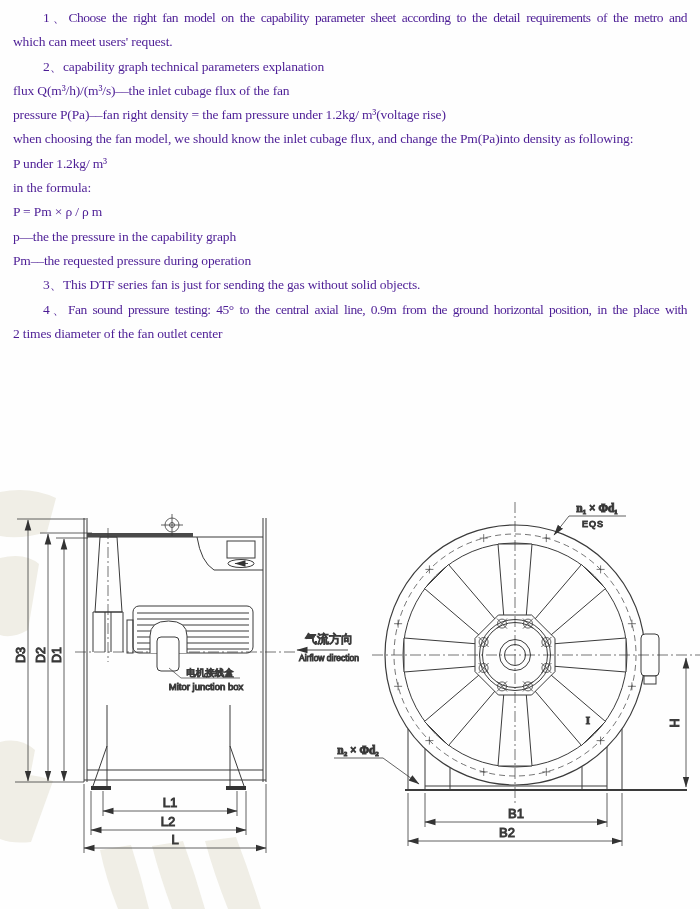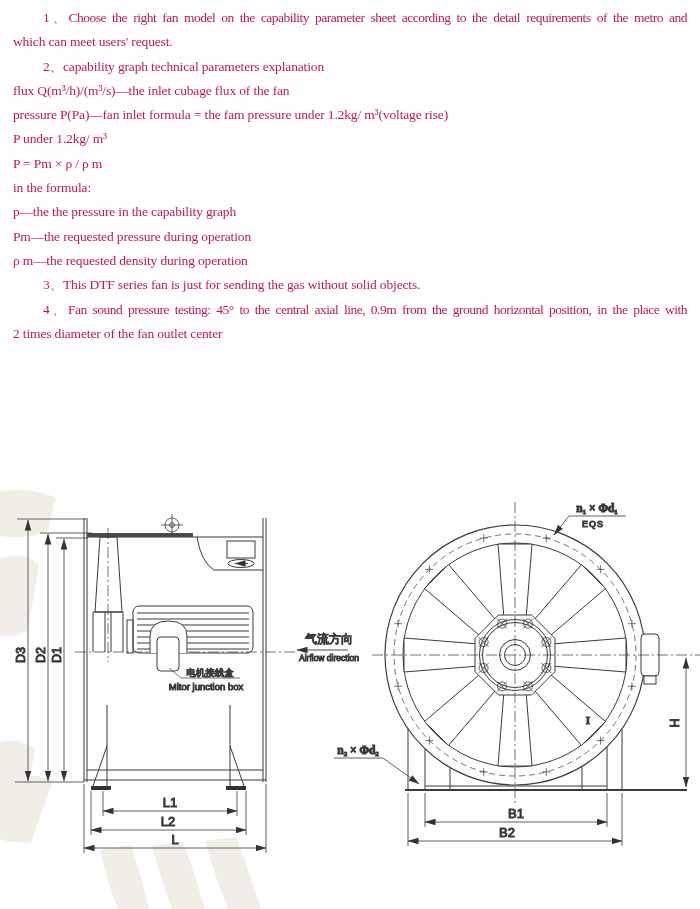--- a/index.html
+++ b/index.html
@@ -1,44 +1,44 @@
 <!DOCTYPE html>
 <html><head>
 <meta charset="utf-8">
 <style>
   html,body{margin:0;padding:0;background:#e8e8e8;}
   .page{position:relative;width:700px;height:909px;background:#fefefe;overflow:hidden;
-        font-family:"Liberation Serif",serif;color:#be185d;}
+        font-family:"Liberation Serif",serif;color:#4c1d95;}
   .doc{position:absolute;top:6px;left:13px;width:674px;overflow:hidden;
        font-size:13.5px;line-height:24.3px;letter-spacing:-0.15px;}
   .ln{height:24.3px;overflow:hidden;white-space:nowrap;}
   .ln.just{white-space:normal;text-align:justify;text-align-last:justify;letter-spacing:-0.5px;}
   .ln.indent{text-indent:30px;}
   .drawings{position:absolute;left:0;top:490px;width:700px;height:419px;}
   svg text{font-family:"Liberation Sans",sans-serif;fill:#2e2e2e;}
   svg text.serifb{font-family:"Liberation Serif",serif;font-weight:bold;}
   svg text.cn{font-family:"Liberation Sans",sans-serif;}
 </style>
 </head>
 <body>
 
 <div class="page">
 
   <div class="doc">
     <div class="ln indent just">1、Choose the right fan model on the capability parameter sheet according to the detail requirements of the metro and</div>
     <div class="ln">which can meet users' request.</div>
     <div class="ln indent">2、capability graph technical parameters explanation</div>
     <div class="ln">flux Q(m³/h)/(m³/s)––the inlet cubage flux of the fan</div>
-    <div class="ln">pressure P(Pa)––fan inlet formula = the fam pressure under 1.2kg/ m³(voltage rise)</div>
+    <div class="ln">pressure P(Pa)––fan right density = the fam pressure under 1.2kg/ m³(voltage rise)</div>
+    <div class="ln">when choosing the fan model, we should know the inlet cubage flux, and change the Pm(Pa)into density as following:</div>
     <div class="ln">P under 1.2kg/ m³</div>
+    <div class="ln">in the formula:</div>
     <div class="ln">P = Pm × ρ / ρ m</div>
-    <div class="ln">in the formula:</div>
     <div class="ln">p––the the  pressure in the capability graph</div>
     <div class="ln">Pm––the requested pressure during operation</div>
-    <div class="ln">ρ m––the requested density during operation</div>
     <div class="ln indent">3、This DTF series fan is just for sending the gas without solid objects.</div>
     <div class="ln indent just">4、Fan sound pressure testing: 45° to the central axial line, 0.9m from the ground horizontal position, in the place with</div>
     <div class="ln">2 times diameter of the fan outlet center</div>
   </div>
 
   <svg class="drawings" viewBox="0 0 700 419" width="700" height="419">
     <defs>
       <marker id="ar" markerWidth="12" markerHeight="9" refX="10.5" refY="4" orient="auto-start-reverse" markerUnits="userSpaceOnUse">
         <path d="M11 4 L0 0.7 L0 7.3 Z" fill="#333"></path>
       </marker>

